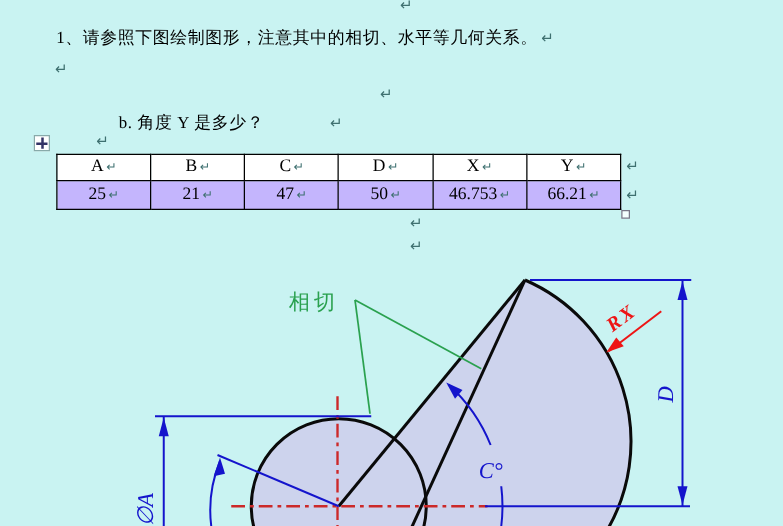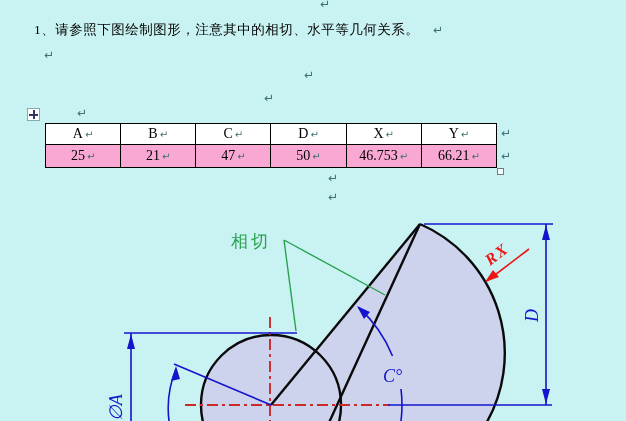--- a/index.html
+++ b/index.html
@@ -15,21 +15,21 @@
   table.qtable{
     position:absolute;left:45px;top:123px;width:452px;
     border-collapse:collapse;table-layout:fixed;
     font-size:14px;
   }
   table.qtable td{
     border:1.5px solid #000;text-align:center;padding:0;
     height:20px;vertical-align:middle;
   }
   table.qtable tr.hrow td{background:#ffffff;height:20px;}
-  table.qtable tr.vrow td{background:#f9a8d4;height:22px;}
+  table.qtable tr.vrow td{background:#c4b5fd;height:22px;}
   .move-handle{
     position:absolute;left:27px;top:108px;width:13px;height:13px;
     background:#fff;border:1px solid #8aa;box-sizing:border-box;
   }
   .move-handle .h1,.move-handle .h2{position:absolute;background:#336;}
   .move-handle .h1{left:5px;top:1px;width:1.5px;height:9px;}
   .move-handle .h2{left:1px;top:5px;width:9px;height:1.5px;}
   .resize-handle{
     position:absolute;left:497px;top:168px;width:7px;height:7px;
     background:#f4ffff;border:1px solid #778;box-sizing:border-box;
@@ -55,21 +55,22 @@
   <span class="pmark" style="left:433px;top:23px;">↵</span>
   <span class="pmark" style="left:44px;top:48px;">↵</span>
   <span class="pmark" style="left:304px;top:68px;">↵</span>
   <span class="pmark" style="left:264px;top:91px;">↵</span>
   <span class="pmark" style="left:77px;top:106px;">↵</span>
   <span class="pmark" style="left:501px;top:126px;">↵</span>
   <span class="pmark" style="left:501px;top:149px;">↵</span>
   <span class="pmark" style="left:328px;top:171px;">↵</span>
   <span class="pmark" style="left:328px;top:190px;">↵</span>
 
-  <div class="tline" style="left:34px;top:21px;">1、请参照下图绘制图形，注意其中的相切、水平等几何关系。</div>
+  <div class="tline" style="left:45px;top:21px;">1、请参照下图绘制图形，注意其中的相切、水平等几何关系。</div>
+  <div class="tline" style="left:95px;top:89px;">b. 角度 Y 是多少？</div>
 
   <div class="move-handle">
     <div class="h1"></div>
     <div class="h2"></div>
   </div>
 
   <table class="qtable">
     <tbody>
         <tr class="hrow">
       <td><span>A</span><span class="cellmark">↵</span></td>

